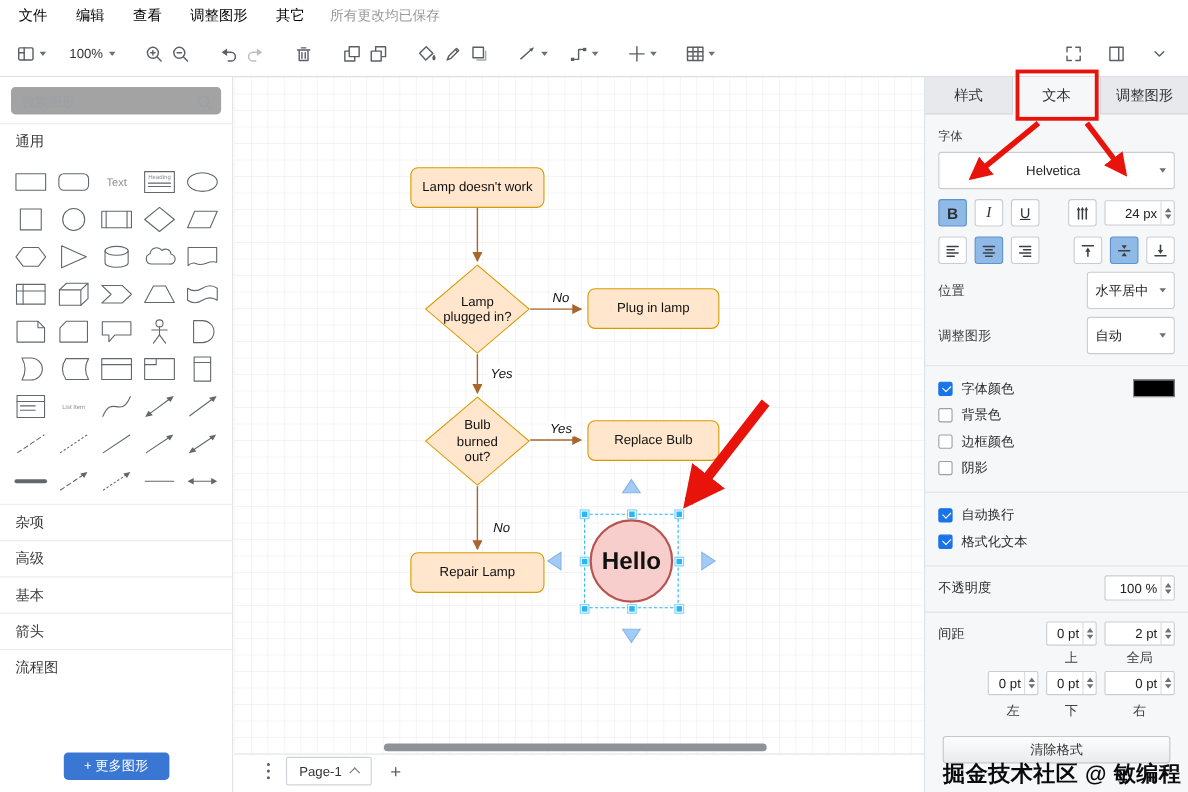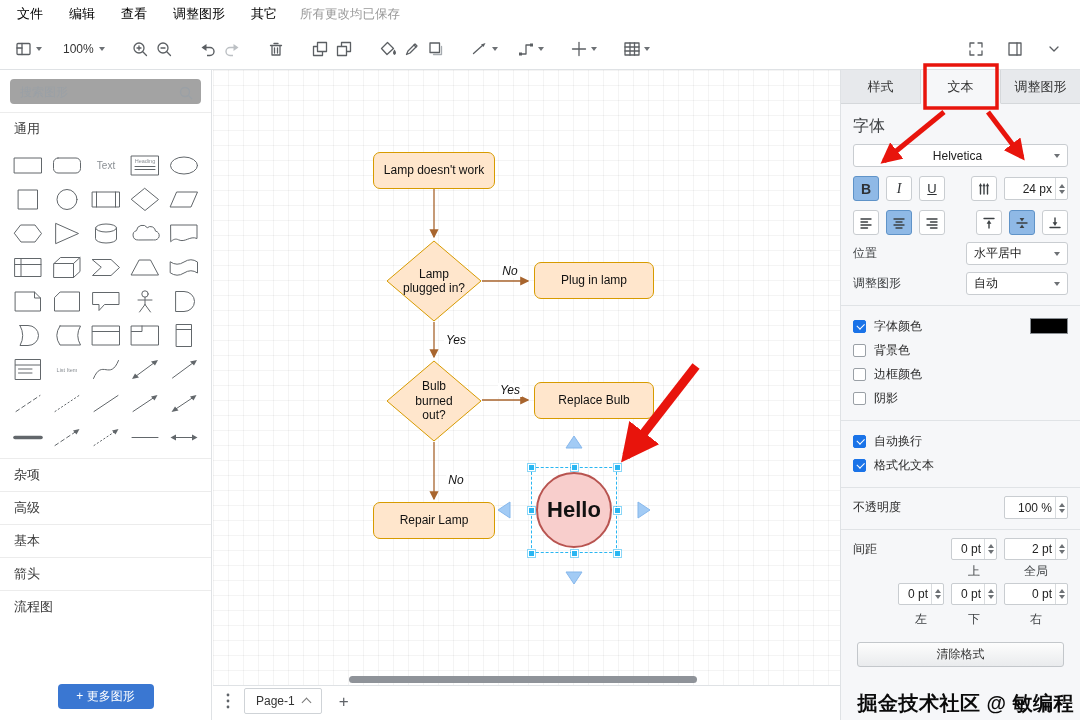--- a/index.html
+++ b/index.html
@@ -50,53 +50,53 @@
   .node.diamond svg { position:absolute; left:0; top:0; width:100%; height:100%; }
   .dshape { fill:var(--shape-fill,#ffe6cc); stroke:var(--shape-stroke,#d79b00); stroke-width:1; }
   .node .nlabel { position:relative; width:64px; }
   .node.hello { border-radius:50%; background:var(--circle-fill,#f8cecc); border:2px solid var(--circle-stroke,#b85450); font-weight:bold; font-size:22px; }
   .edge-label { position:absolute; transform:translate(-50%,-50%); background:#fff; padding:0 2px; font-size:12px; color:#111;font-style:italic; }
   .selbox { position:absolute; left:318px; top:397px; width:86px; height:86px; border:1px dashed var(--selection-blue,#29b6f2); }
   .handle { position:absolute; width:7px; height:7px; background:var(--selection-blue,#29b6f2); border:1px solid #fff; box-shadow:0 0 0 1px rgba(41,182,242,.55); }
   .hscroll { position:absolute; left:136px; top:606px; width:348px; height:7px; background:#8f9399; border-radius:4px; }
 
   
-  .bottombar { position:absolute; left:213px; top:685px; width:627px; height:31px; border-top:1px solid #dfe2e5; background:#fff; display:flex; align-items:center; padding:0 12px; gap:13px; }
+  .bottombar { position:absolute; left:213px; top:685px; width:627px; height:31px; border-top:1px solid #dfe2e5; background:#fff; display:flex; align-items:center; padding:0 28px; gap:13px; }
   .page-tab { height:26px; border:1px solid #cfd3d7; background:#fff; display:flex; align-items:center; gap:8px; padding:0 11px; font-size:12px; color:#333; border-radius:2px; }
   .chevup { width:7px; height:7px; border-left:1.5px solid #777; border-top:1.5px solid #777; transform:rotate(45deg); margin-top:3px; }
   .plusbtn { color:#5f6368; font-size:17px; line-height:1; padding:0 4px; }
 
   
   .panel { position:absolute; left:840px; top:70px; width:240px; height:650px; background:#f6f7f9; border-left:1px solid #dfe2e5; display:flex; flex-direction:column; font-size:12px; color:#2c2c2c; }
   .ptabs { display:flex; height:34px; flex:0 0 34px; }
   .ptab { flex:1; display:flex; align-items:center; justify-content:center; font-size:13px; background:#e7e9ec; border-bottom:1px solid #d5d8db; border-right:1px solid #d5d8db; color:#333; }
   .ptab:last-child { border-right:none; }
   .ptab.active { background:#f6f7f9; border-bottom:1px solid transparent; }
   .pcontent { flex:1; padding:10px 12px 0; }
-  .plabel { font-size:16px; color:#3f4245; margin:2px 0 7px; }
-  .pselect { height:23px; border:1px solid #c9cdd1; background:#fff; border-radius:3px; display:flex; align-items:center; justify-content:space-between; padding:0 7px; color:#222; }
+  .plabel { font-size:11px; color:#3f4245; margin:2px 0 7px; }
+  .pselect { height:23px; border:1px solid #c9cdd1; background:#fff; border-radius:3px; display:flex; align-items:center; justify-content:space-between; padding:16px 7px; color:#222; }
   .pselect .selval { flex:1; }
   .pselect.centered .selval { text-align:center; }
   .btnrow { display:flex; align-items:center; gap:7px; margin:9px 0 0; }
   .rowspacer { flex:1; }
   .fbtn { width:26px; height:25px; flex:0 0 26px; border:1px solid #c9cdd1; background:#fff; border-radius:3px; display:flex; align-items:center; justify-content:center; color:#2e3134; }
   .fbtn.selected { background:var(--selected-button-bg,#8fb9e6); border-color:#5f93c8; }
   .fbtn.bold { font-weight:bold; font-size:14px; }
   .fbtn.italic { font-style:italic; font-family:"Liberation Serif","DejaVu Serif",serif; font-size:14px; }
   .fbtn.underline { text-decoration:underline; font-size:13px; }
   .aicon { stroke:#3c4043; fill:none; stroke-width:1.4; stroke-linecap:round; }
   .aicon .fillme { fill:#3c4043; stroke:none; }
   .numbox { width:64px; height:23px; border:1px solid #c9cdd1; background:#fff; border-radius:2px; display:flex; align-items:stretch; }
   .numbox .nval { flex:1; display:flex; align-items:center; justify-content:flex-end; padding-right:3px; font-size:12px; color:#222; }
   .numbox .nspin { width:12px; border-left:1px solid #d9dcdf; display:flex; flex-direction:column; align-items:center; justify-content:center; gap:2px; }
   .spin-up { width:0; height:0; border-left:3px solid transparent; border-right:3px solid transparent; border-bottom:4px solid #6d7175; }
   .spin-dn { width:0; height:0; border-left:3px solid transparent; border-right:3px solid transparent; border-top:4px solid #6d7175; }
   .posrow { display:flex; align-items:center; margin-top:7px; }
   .posrow .plabel2 { flex:1; color:#3f4245; }
-  .posrow .pselect { width:102px; }
+  .posrow .pselect { width:80px; }
   .pdivider { height:1px; background:#e0e3e6; margin:10px -12px 8px; }
   .checkrow { display:flex; align-items:center; gap:8px; height:24px; position:relative; }
   .cbox { width:13px; height:13px; border:1px solid #9aa0a6; background:#fff; border-radius:2px; position:relative; flex:0 0 13px; }
   .cbox.checked { background:var(--accent-blue,#1a73e8); border-color:var(--accent-blue,#1a73e8); }
   .cbox.checked::after { content:""; position:absolute; left:2.5px; top:2.5px; width:6px; height:3.5px; border-left:1.8px solid #fff; border-bottom:1.8px solid #fff; transform:rotate(-45deg); }
   .swatch { position:absolute; right:0; width:38px; height:16px; background:#000; border:1px solid #8a8f94; }
   .opacityrow { display:flex; align-items:center; justify-content:space-between; }
   .spacinggrid { display:grid; grid-template-columns:1fr 46px 46px 64px; column-gap:7px; row-gap:3px; align-items:center; margin-top:4px; }
   .spacinggrid .numbox { width:auto; height:22px; }
   .sublabel { text-align:center; font-size:12px; color:#3f4245; }

